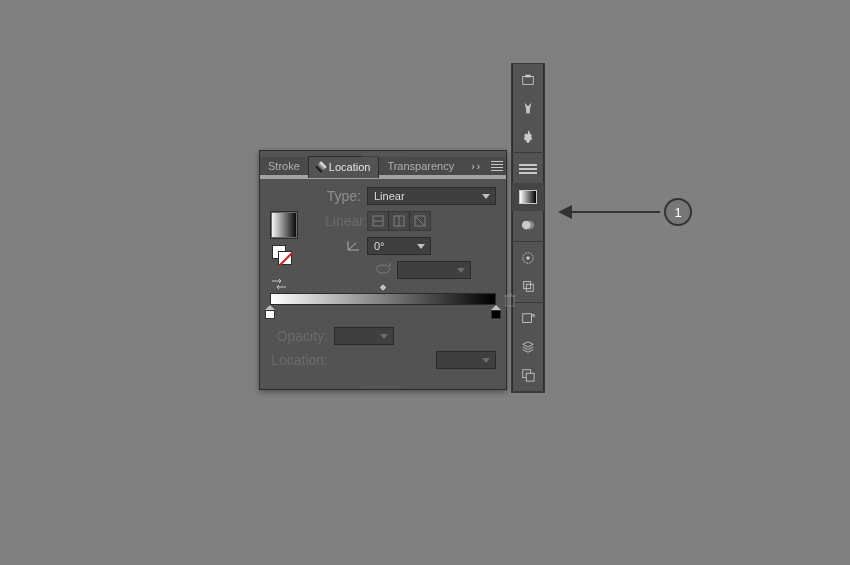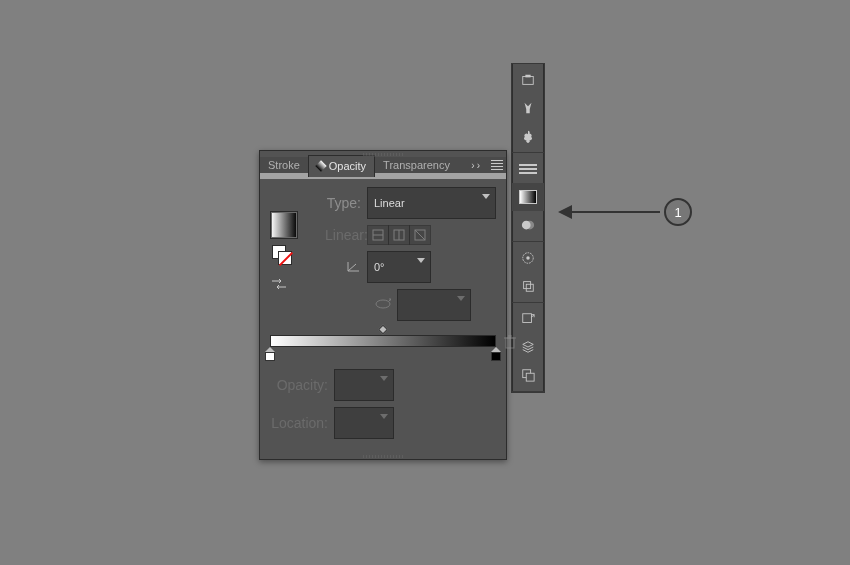--- a/index.html
+++ b/index.html
@@ -7,33 +7,33 @@
 
 
 .dock{position:absolute;left:511px;top:63px;width:34px;background:#535353;border:1px solid #383838;box-shadow:1px 0 0 #2e2e2e inset,-1px 0 0 #2e2e2e inset}
 .dock .grp{border-bottom:1px solid #3a3a3a;padding:2px 0}
 .dock .btn{width:32px;height:28px;display:flex;align-items:center;justify-content:center;cursor:pointer}
 .dock svg{display:block}
 
 
 .panel{position:absolute;left:259px;top:150px;width:248px;background:#535353;border:1px solid #2c2c2c;box-shadow:0 2px 6px rgba(0,0,0,.4)}
 .grip{height:6px;background:repeating-linear-gradient(90deg,#6a6a6a 0 1px,transparent 1px 3px);background-position:center;background-size:40px 3px;background-repeat:no-repeat;background-color:#535353;margin:0 auto;width:40px;opacity:.5}
-.tabs{display:flex;align-items:center;background:#4a4a4a;height:22px;border-bottom:6px solid #a3a3a3}
+.tabs{display:flex;align-items:center;background:#4a4a4a;height:22px;border-bottom:4px solid #a3a3a3}
 .tab{padding:0 8px;height:22px;display:flex;align-items:center;font-size:11px;color:#b0b0b0;cursor:pointer}
 .tab.active{background:#535353;color:#e4e4e4;border-top:1px solid #2c2c2c;border-left:1px solid #2c2c2c;border-right:1px solid #2c2c2c;margin-bottom:-1px}
 .tab .gicon{width:8px;height:8px;margin-right:4px;background:linear-gradient(#fff,#000);transform:rotate(45deg)}
 .tabs .spacer{flex:1}
 .tabs .coll{padding:0 6px;font-size:10px;color:#c8c8c8;cursor:pointer;letter-spacing:2px}
 .tabs .menu{width:18px;display:flex;flex-direction:column;gap:2px;align-items:center;justify-content:center;cursor:pointer}
 .tabs .menu span{width:12px;height:1px;background:#c8c8c8;display:block}
 
 .body{padding:8px 10px 8px 10px}
 .row{display:flex;align-items:center;margin-bottom:6px}
 .lbl{text-align:right;color:#8d8d8d;font-size:14px;margin-right:6px}
-.select{height:32px;background:#3f3f3f;border:1px solid #2b2b2b;color:#dcdcdc;font-size:11px;padding:0 24px 0 6px;position:relative;display:flex;align-items:center;cursor:pointer}
+.select{height:18px;background:#3f3f3f;border:1px solid #2b2b2b;color:#dcdcdc;font-size:11px;padding:0 24px 0 6px;position:relative;display:flex;align-items:center;cursor:pointer}
 .select:after{content:"";position:absolute;right:5px;top:6px;border-left:4px solid transparent;border-right:4px solid transparent;border-top:5px solid #c0c0c0}
 .select.dim{color:#6d6d6d}
 .select.dim:after{border-top-color:#6d6d6d}
 .seg{display:flex}
 .seg .sb{width:22px;height:20px;background:#3f3f3f;border:1px solid #2b2b2b;margin-left:-1px;display:flex;align-items:center;justify-content:center;opacity:.6}
 .seg .sb:first-child{margin-left:0}
 
 .swatches{position:absolute;left:10px;top:32px}
 .sw-big{width:28px;height:28px;border:1px solid #2b2b2b;background:linear-gradient(90deg,#fff,#000);box-shadow:inset 0 0 0 1px #6a6a6a}
 .sw-mini{position:relative;left:2px;top:6px;width:16px;height:16px}
@@ -135,21 +135,21 @@
       </div>
   </div>
 </div>
 
 <div class="panel">
   <div class="grip"></div>
   <div class="tabs">
     <div class="tab">Stroke</div>
     <div class="tab active">
         <span class="gicon"></span>
-        <span>Opacity</span>
+        <span>Location</span>
       </div>
     <div class="tab">Transparency</div>
     <div class="spacer"></div>
     <div class="coll">››</div>
     <div class="menu">
         <span></span>
         <span></span>
         <span></span>
         <span></span>
       </div>
@@ -231,21 +231,21 @@
             <rect x="2" y="3" width="8" height="10" fill="none" stroke="#9a9a9a"></rect>
             <line x1="0" y1="3" x2="12" y2="3" stroke="#9a9a9a"></line>
             <line x1="4" y1="1" x2="8" y2="1" stroke="#9a9a9a"></line>
           </svg></div>
     </div>
 
     <div class="row" style="">
       <span class="lbl dim-lbl" style="width:58px">Opacity:</span>
       <div class="select dim" style="width:60px"></div>
     </div>
-    <div class="row" style="justify-content:flex-start">
+    <div class="row" style="justify-content:space-between">
       <span class="lbl dim-lbl" style="width:58px">Location:</span>
       <div class="select dim" style="width:60px"></div>
     </div>
   </div>
   <div class="grip"></div>
 </div>
 
 <div class="callout">
   <div class="arrow-line"></div>
   <div class="badge">1</div>

